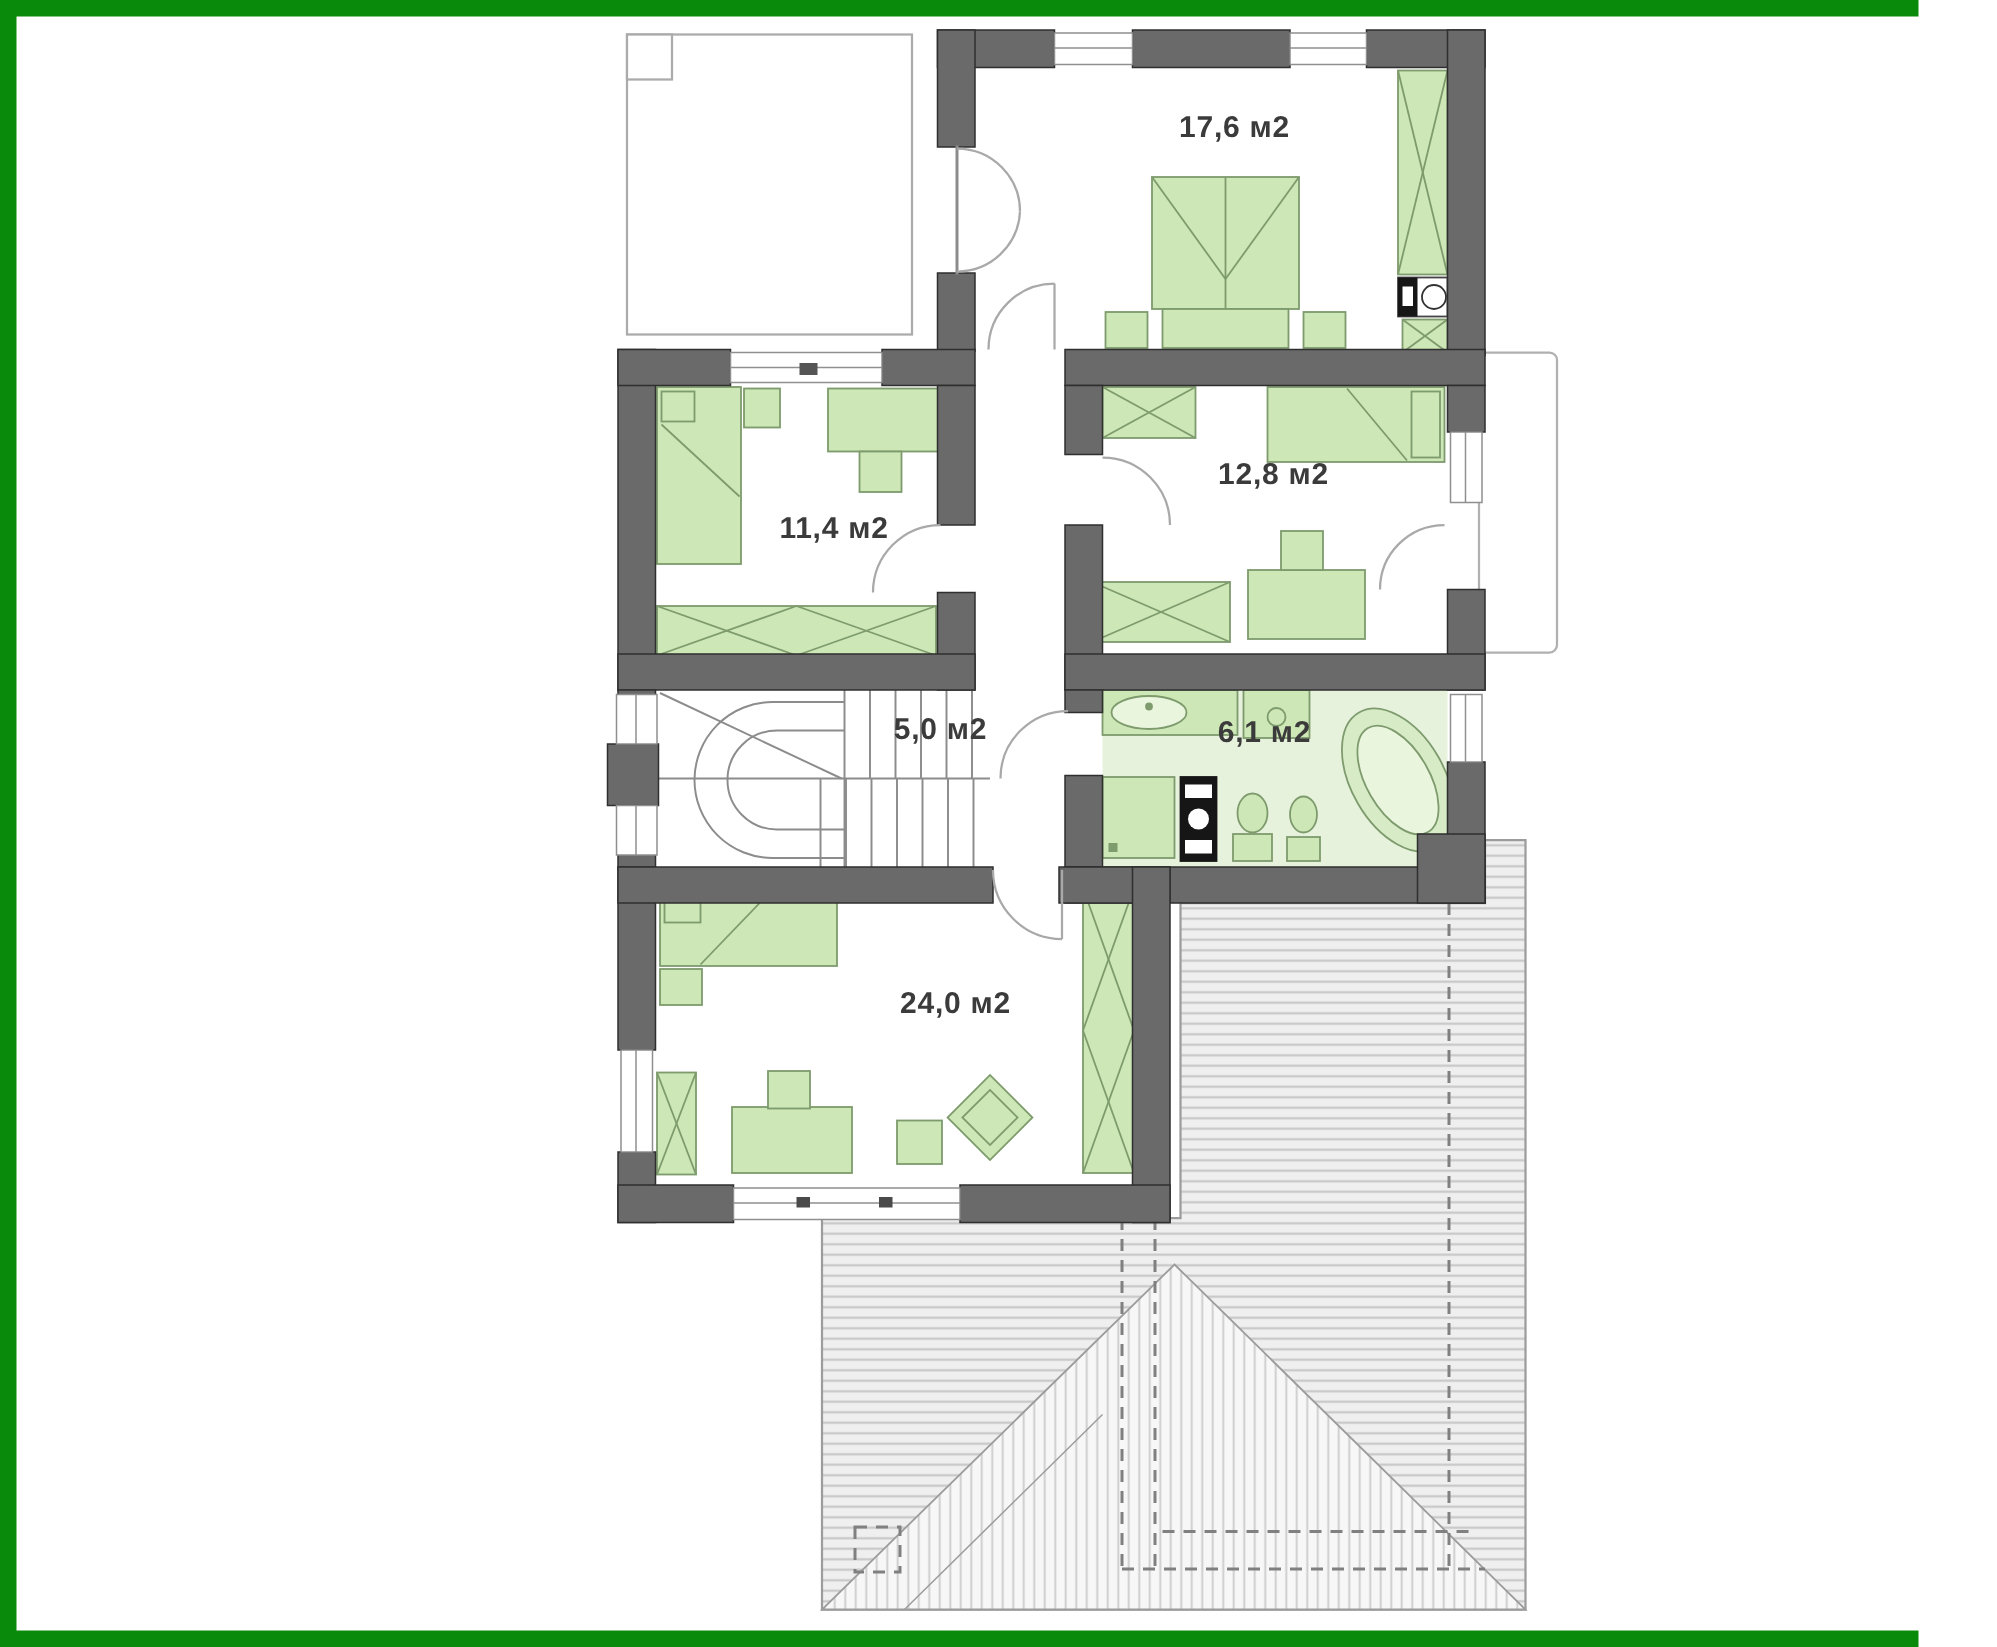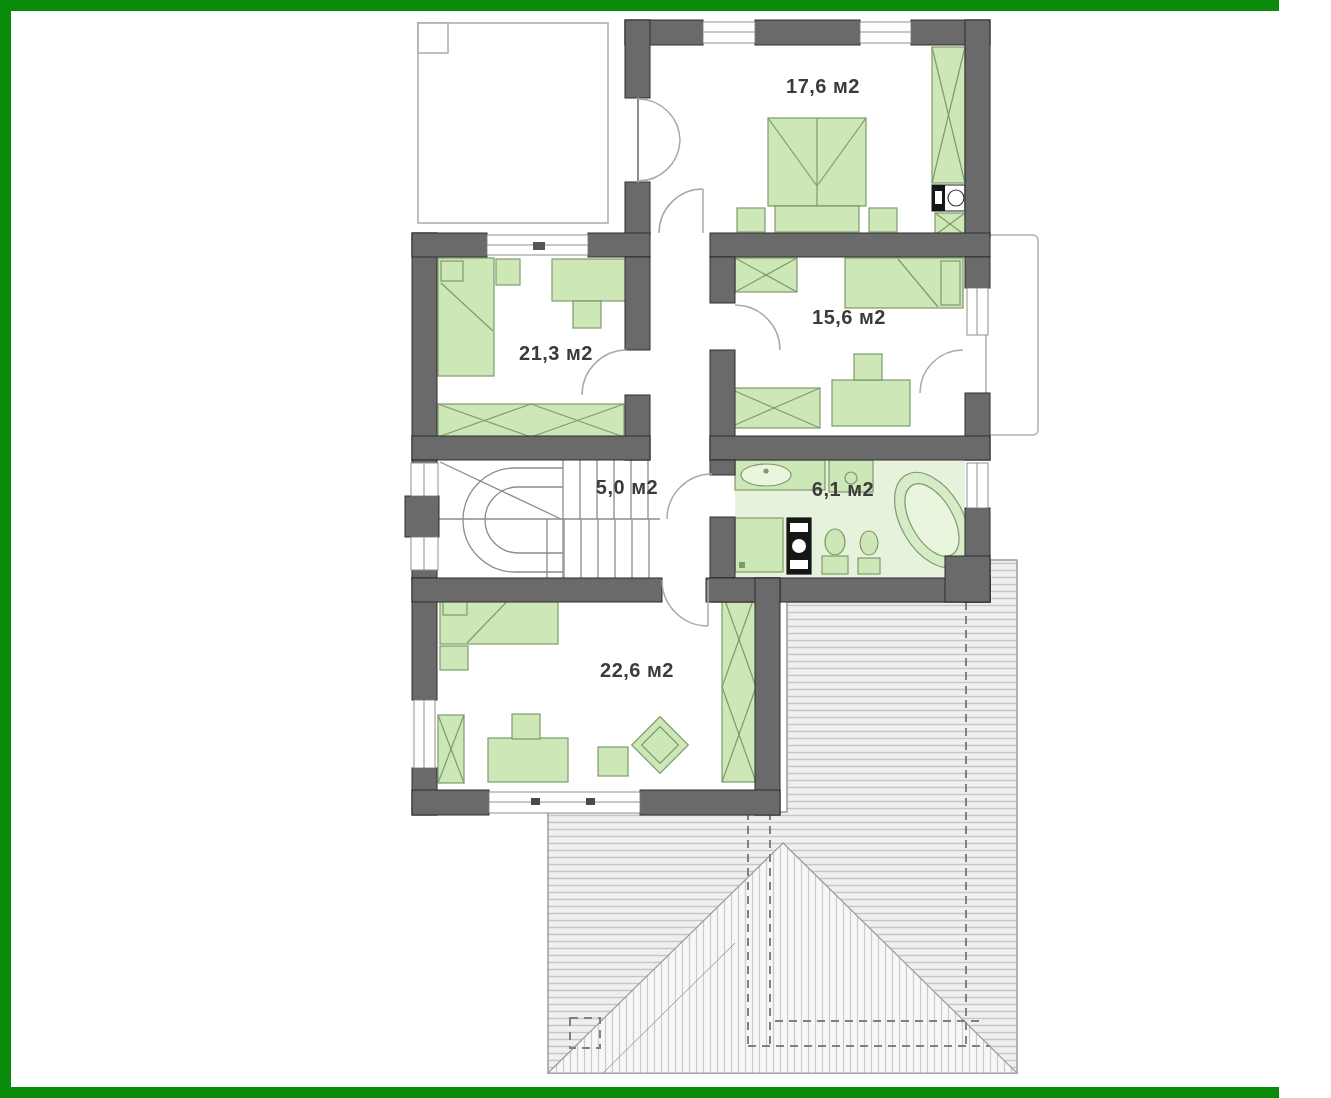--- a/index.html
+++ b/index.html
@@ -285,19 +285,19 @@
     <path d="M963,350 A43,43 0 0 0 920,393"></path>
     <path d="M667,519 A45,45 0 0 1 712,474"></path>
     <path d="M662,580 A46,46 0 0 0 708,626"></path>
     <line x1="708" y1="580" x2="708" y2="626"></line>
   </g>
 
   <rect x="5.5" y="5.5" width="1320" height="1087" fill="none" stroke="#0a8a0a" stroke-width="11"></rect>
 </svg>
 
 <div class="area-label" style="left:823px;top:86px;">17,6 м2</div>
-<div class="area-label" style="left:556px;top:353px;">21,3 м2</div>
-<div class="area-label" style="left:849px;top:317px;">15,6 м2</div>
+<div class="area-label" style="left:556px;top:353px;">11,4 м2</div>
+<div class="area-label" style="left:849px;top:317px;">12,8 м2</div>
 <div class="area-label" style="left:627px;top:487px;">5,0 м2</div>
 <div class="area-label" style="left:843px;top:489px;">6,1 м2</div>
-<div class="area-label" style="left:637px;top:670px;">22,6 м2</div>
+<div class="area-label" style="left:637px;top:670px;">24,0 м2</div>
 
 </div>
 
 </body></html>

